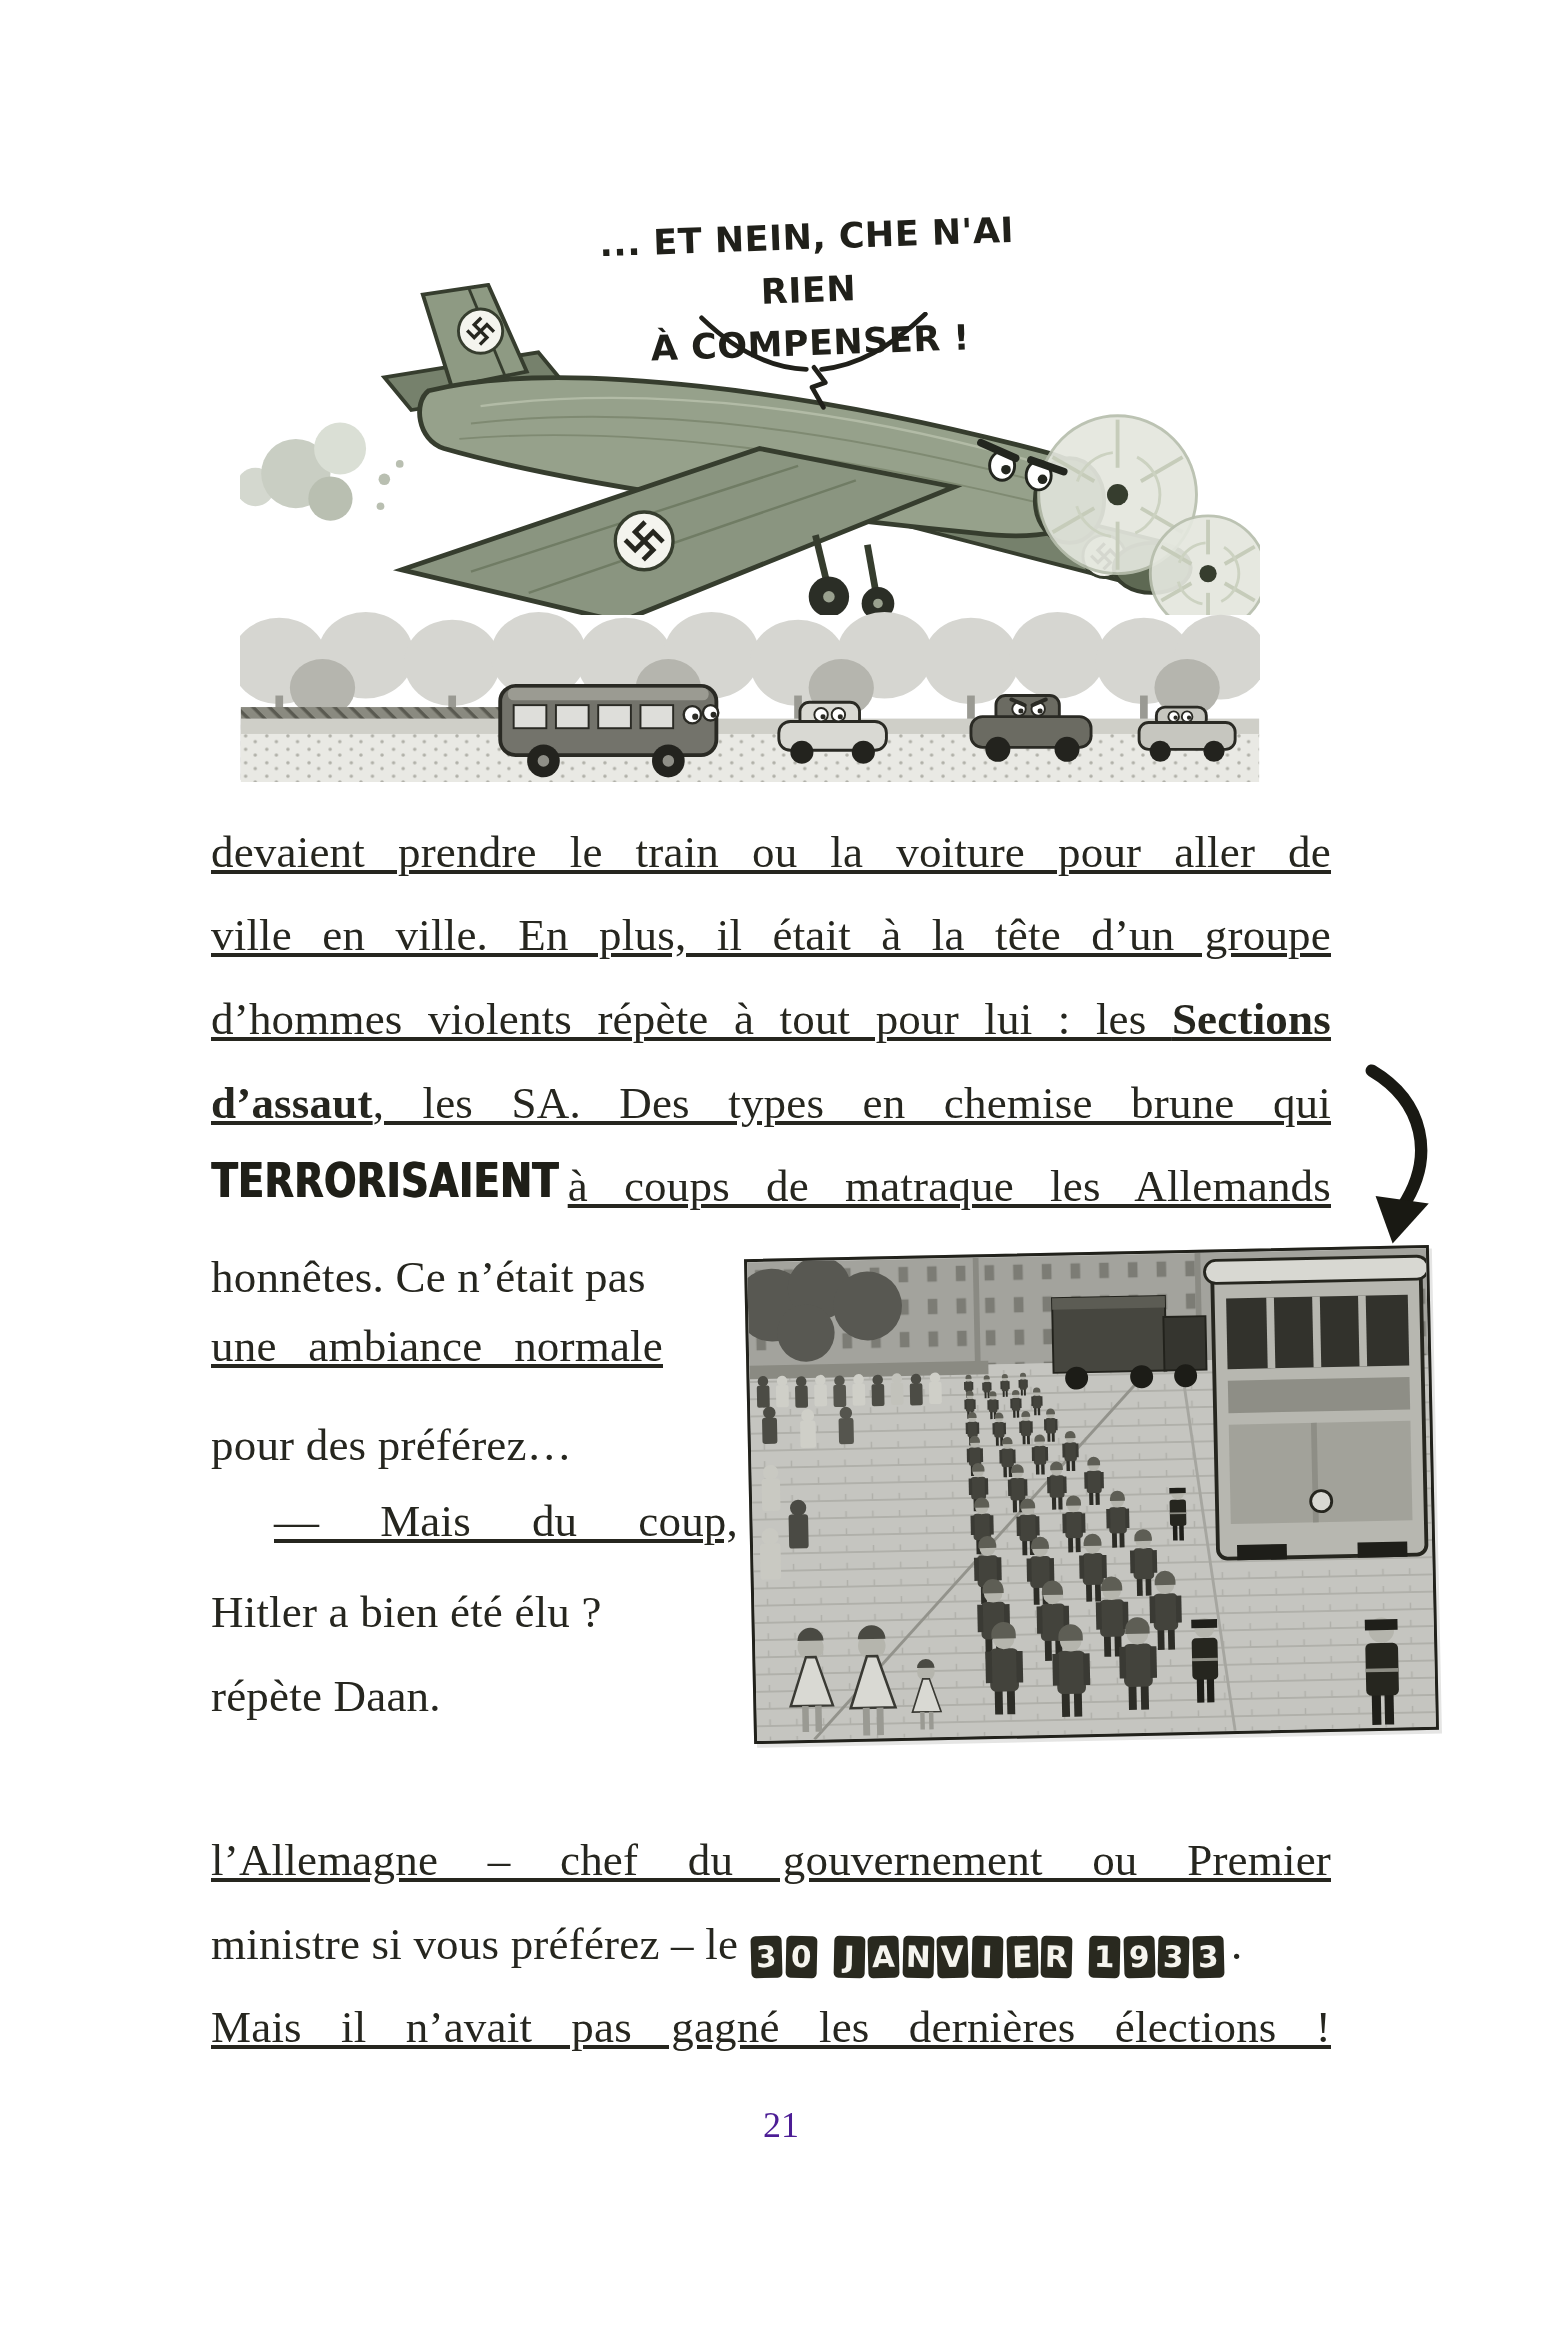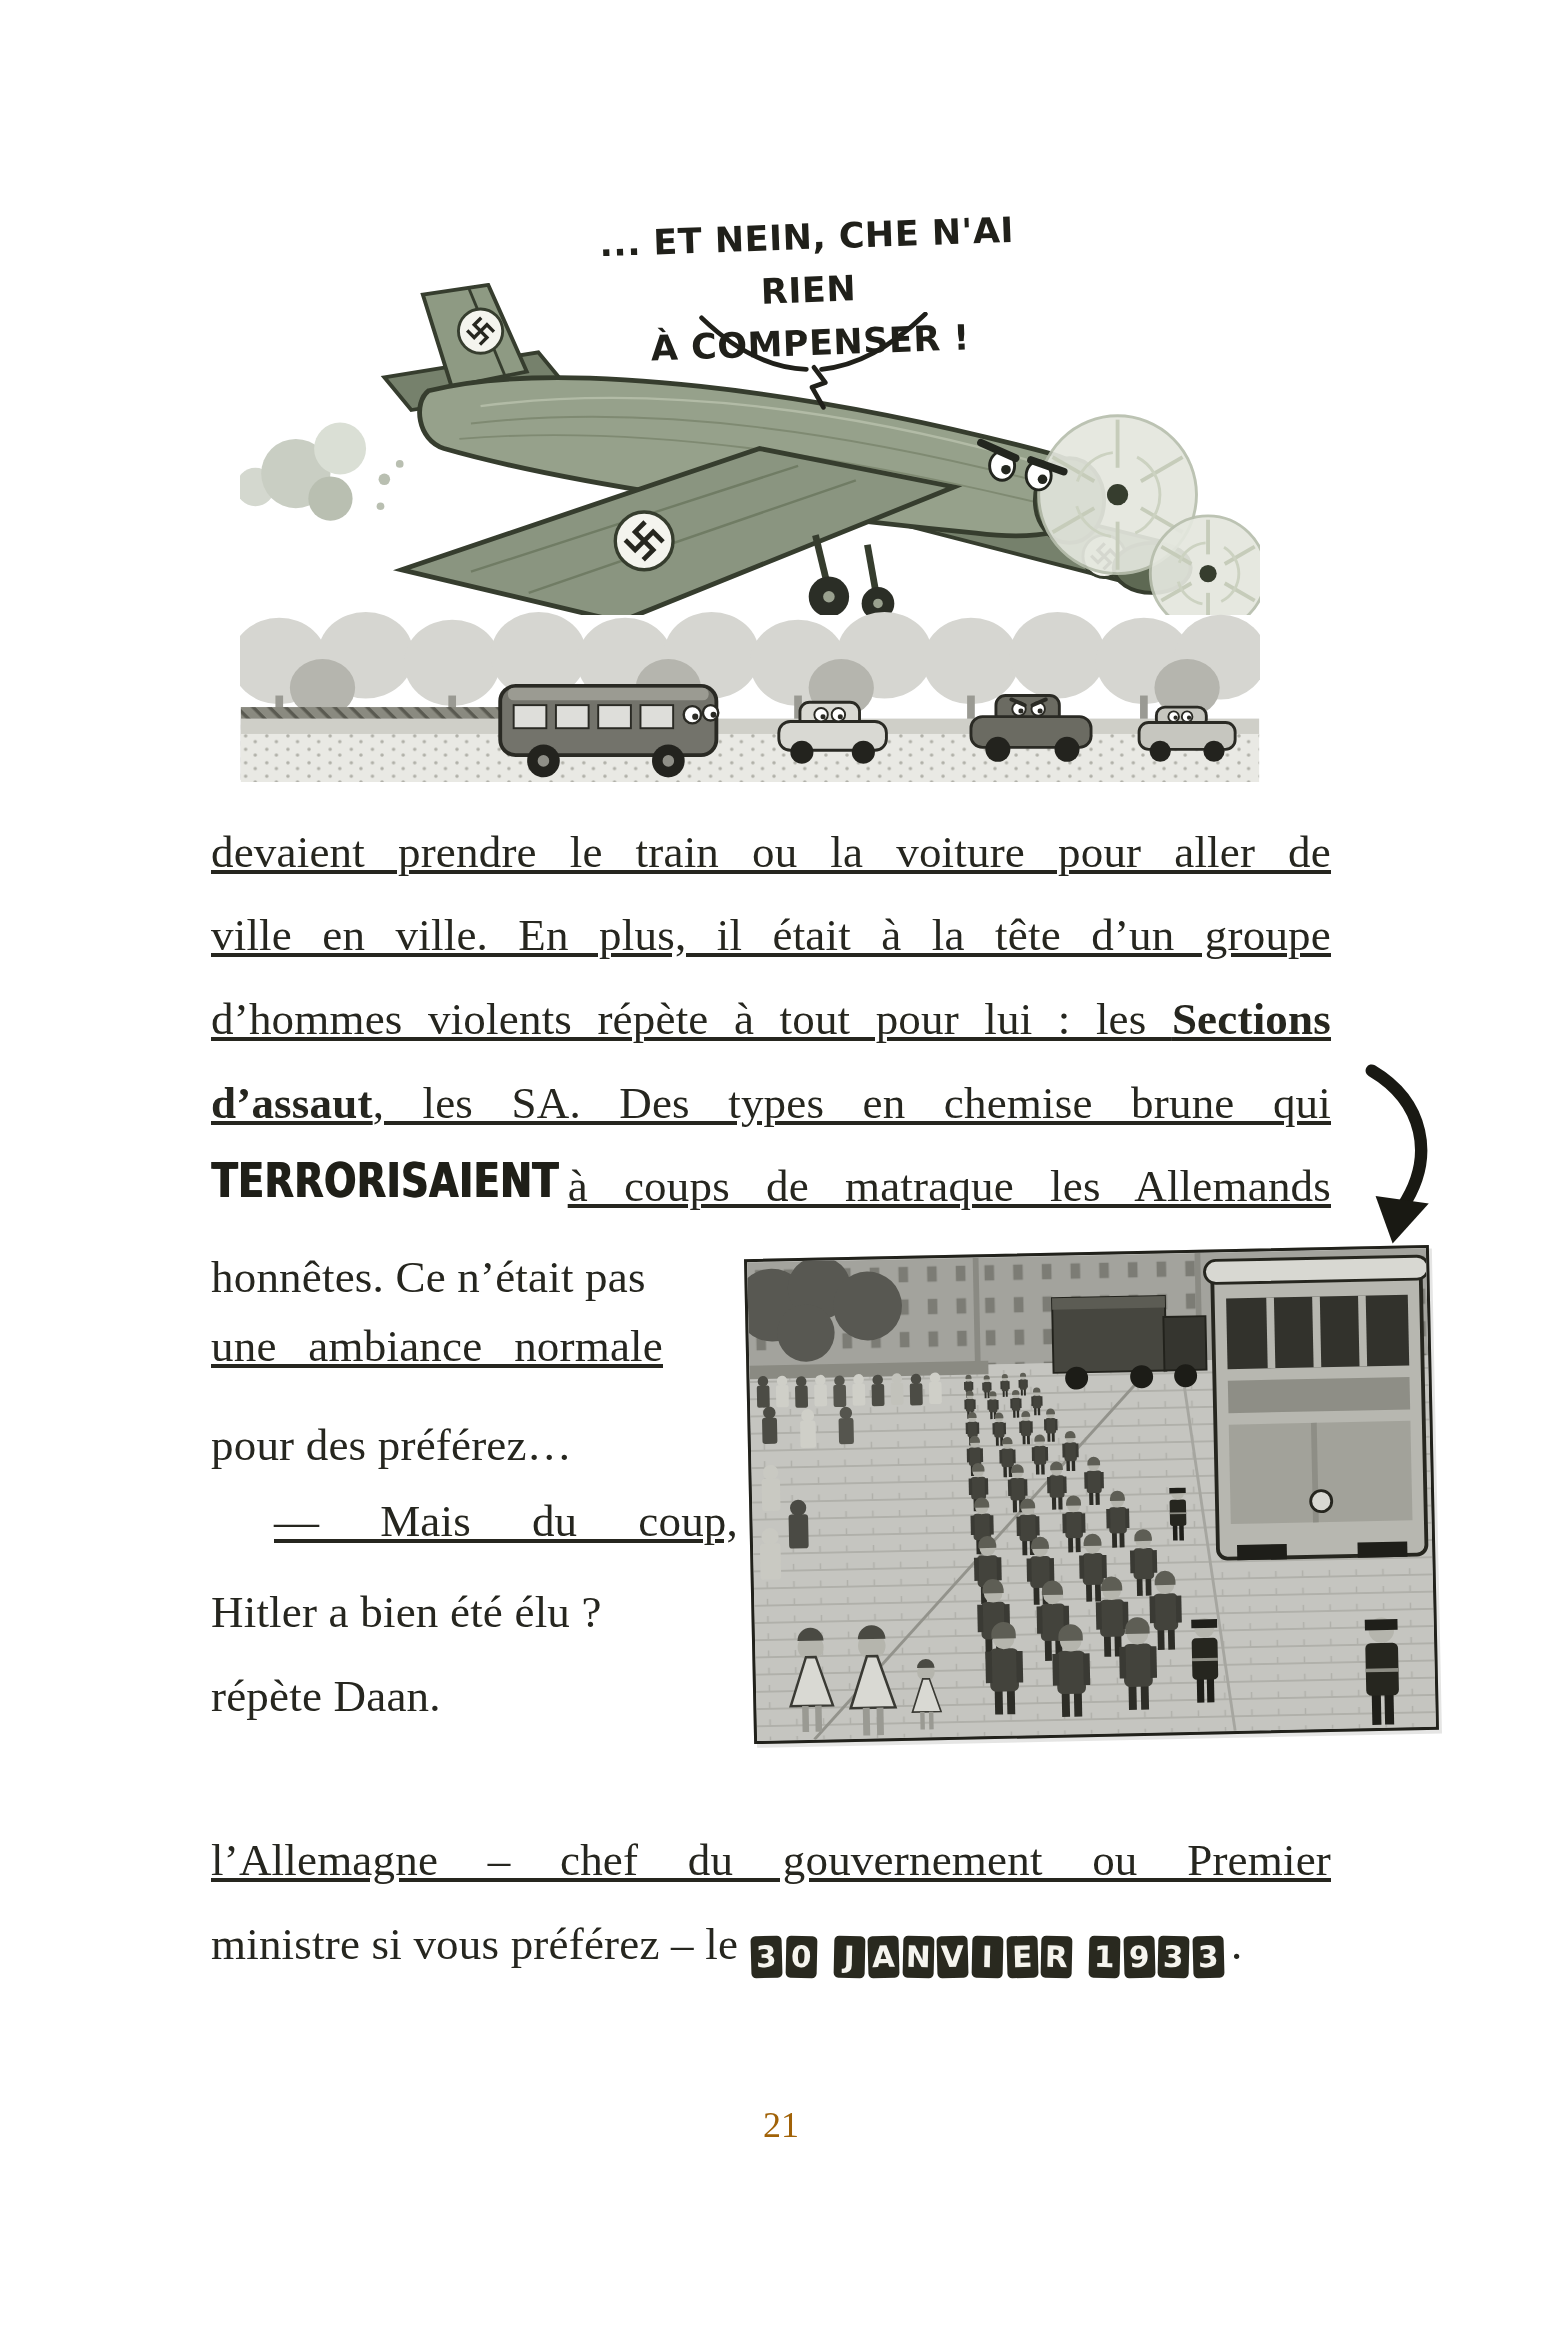--- a/index.html
+++ b/index.html
@@ -46,21 +46,21 @@
   .plane svg,.scenery svg,.bubble-tail svg,.arrow svg{display:block;width:100%;height:100%;}
 
   .photo{position:absolute;left:749px;top:1252px;width:679px;height:479px;
          border:3.8px solid #21211b;transform:rotate(-1.2deg);background:#c6c6c2;
          overflow:hidden;box-shadow:2.9px 3.8px 0 rgba(40,40,30,0.12);}
   .photo svg{display:block;width:100%;height:100%;}
 
   .arrow{position:absolute;left:1343px;top:1063px;width:105px;height:190px;}
 
   .pageno{position:absolute;top:2104px;left:0;width:100%;text-align:center;
-          font-size:36px;color:#a16207;}
+          font-size:36px;color:#4c1d95;}
 </style>
 </head>
 <body>
 
 <div id="page">
 
   <div class="bubble">
     <div>... ET NEIN, CHE N'AI RIEN</div>
     <div>À COMPENSER !</div>
   </div>
@@ -281,20 +281,21 @@
 
   <div class="line narrow" style="top:1242px">honnêtes. Ce n’était pas</div>
   <div class="line jl" style="top:1318px;width:452px">une ambiance normale</div>
   <div class="line narrow" style="top:1410px">pour des préférez…</div>
   <div class="line jl indent" style="top:1493px;width:464px">— Mais du coup,</div>
   <div class="line narrow" style="top:1577px">Hitler a bien été élu ?</div>
   <div class="line narrow" style="top:1661px">répète Daan.</div>
 
   <div class="line jl" style="top:1832px">l’Allemagne – chef du gouvernement ou Premier</div>
   <div class="line nowrap" style="top:1916px"><span>ministre si vous préférez – le</span><span class="stamps"><span class="stamp-char">3</span><span class="stamp-char">0</span><span class="stamp-gap"></span><span class="stamp-char">J</span><span class="stamp-char">A</span><span class="stamp-char">N</span><span class="stamp-char">V</span><span class="stamp-char">I</span><span class="stamp-char">E</span><span class="stamp-char">R</span><span class="stamp-gap"></span><span class="stamp-char">1</span><span class="stamp-char">9</span><span class="stamp-char">3</span><span class="stamp-char">3</span></span><span>.</span></div>
+  <div class="line jl" style="top:1999px">Mais il n’avait pas gagné les dernières élections !</div>
 
   <div class="arrow">
     <svg viewBox="0 0 110 200" xmlns="http://www.w3.org/2000/svg">
       <path d="M30 8 C 84 40 98 98 62 152" fill="none" stroke="#191913" stroke-width="13" stroke-linecap="round"></path>
       <polygon points="34,140 90,148 52,190" fill="#191913"></polygon>
     </svg>
   </div>
 
   <div class="photo">
     <svg viewBox="0 0 710 500" xmlns="http://www.w3.org/2000/svg">

